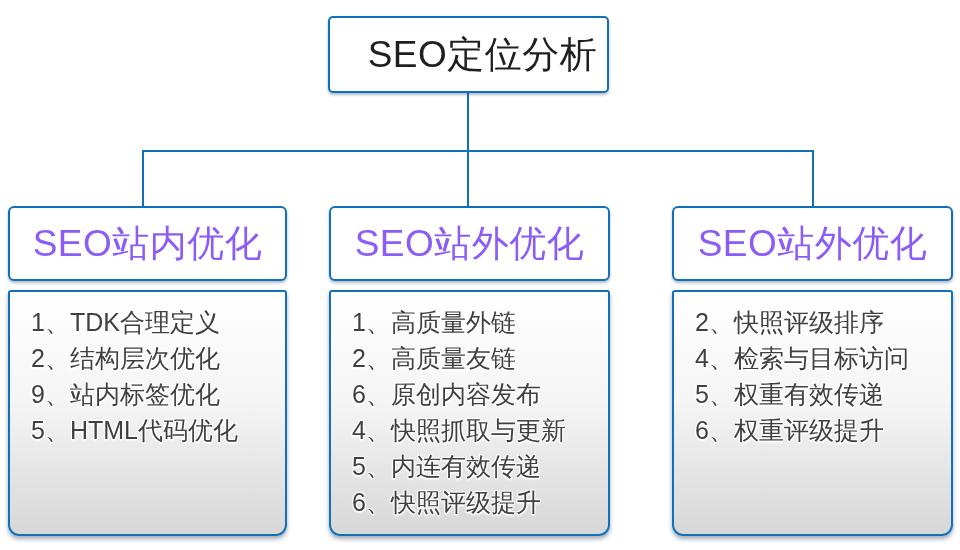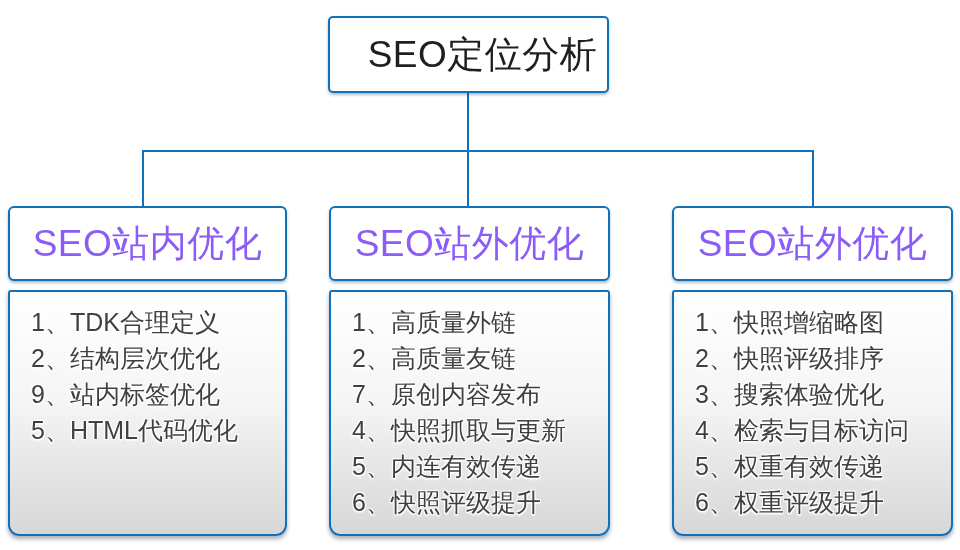--- a/index.html
+++ b/index.html
@@ -109,32 +109,30 @@
       <div class="list-item">9、站内标签优化</div>
       <div class="list-item">5、HTML代码优化</div>
     </div>
   </div>
 
   <div class="column col-1">
     <div class="col-header">SEO站外优化</div>
     <div class="col-list">
       <div class="list-item">1、高质量外链</div>
       <div class="list-item">2、高质量友链</div>
-      <div class="list-item">7、原创内容发布</div>
+      <div class="list-item">6、原创内容发布</div>
       <div class="list-item">4、快照抓取与更新</div>
       <div class="list-item">5、内连有效传递</div>
       <div class="list-item">6、快照评级提升</div>
     </div>
   </div>
 
   <div class="column col-2">
     <div class="col-header">SEO站外优化</div>
     <div class="col-list">
-      <div class="list-item">1、快照增缩略图</div>
       <div class="list-item">2、快照评级排序</div>
-      <div class="list-item">3、搜索体验优化</div>
       <div class="list-item">4、检索与目标访问</div>
       <div class="list-item">5、权重有效传递</div>
       <div class="list-item">6、权重评级提升</div>
     </div>
   </div>
 
 </div>
 
 </body></html>

